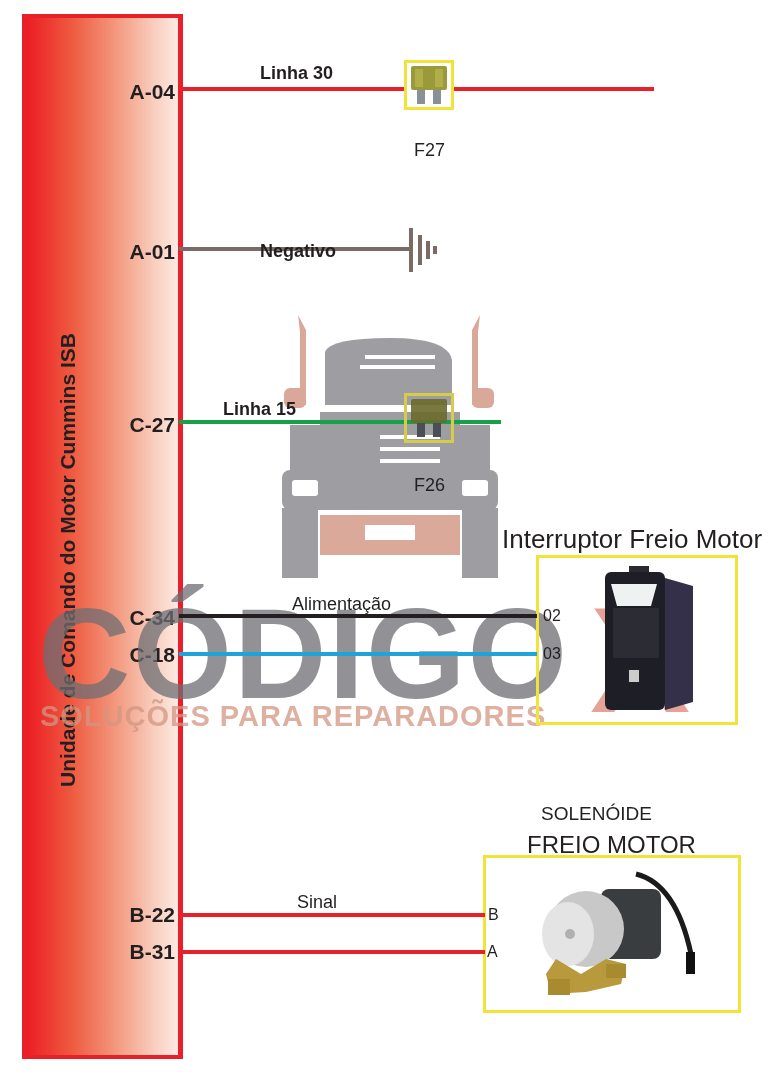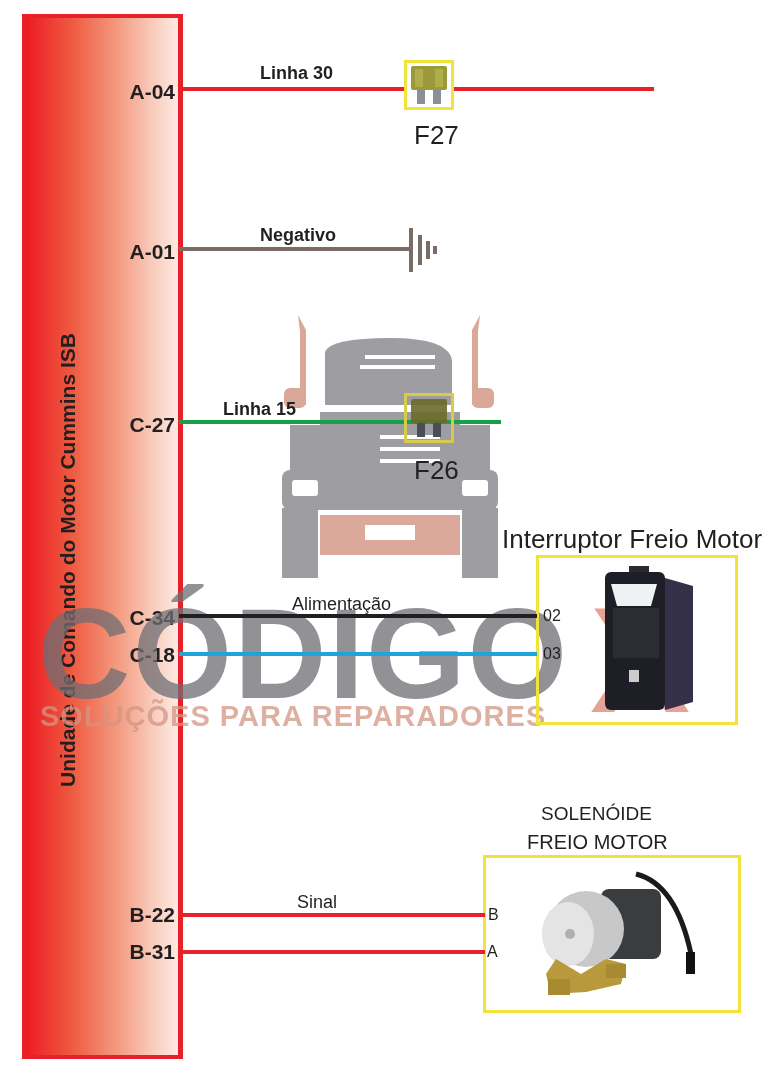--- a/index.html
+++ b/index.html
@@ -14,21 +14,21 @@
   #ecu-title { left: 56px; top: 560px; transform-origin: 0 0; transform: rotate(-90deg) translate(-50%, 0);
                font-weight: bold; font-size: 21px; white-space: nowrap; color: #231f20; }
 
   .pin { font-weight: bold; font-size: 21px; right: 593px; text-align: left; white-space: nowrap; }
   .wire { height: 4px; }
   .wire-label { font-size: 18px; white-space: nowrap; }
   .wire-label.bold { font-weight: bold; }
   .term { font-weight: normal; font-size: 16px; }
 
   .fuse-box { border: 3px solid #f2e33a; background: #fff; width: 50px; height: 50px; box-sizing: border-box; }
-  .fuse-label { font-size: 26px; }
+  .fuse-label { font-size: 18px; margin-top: 20px; }
 
   .comp-box { border: 3px solid #f2e33a; box-sizing: border-box; }
   .comp-title { font-size: 26px; white-space: nowrap; }
 
   
   #wm-codigo { left: 38px; top: 590px; font-size: 128px; font-weight: bold; color: rgba(110,110,115,0.75);
                letter-spacing: 2px; white-space: nowrap; line-height: 1; }
   #wm-tag { left: 40px; top: 700px; font-size: 29px; font-weight: bold; color: rgba(210,150,130,0.75);
             white-space: nowrap; letter-spacing: 1px; }
 </style>
@@ -83,21 +83,21 @@
     <rect x="4" y="3" width="36" height="24" rx="2" fill="#9a9a3a"></rect>
     <rect x="8" y="6" width="8" height="18" fill="#b8b650" opacity="0.7"></rect>
     <rect x="28" y="6" width="8" height="18" fill="#b8b650" opacity="0.7"></rect>
     <rect x="10" y="27" width="8" height="14" fill="#8a9098"></rect>
     <rect x="26" y="27" width="8" height="14" fill="#8a9098"></rect>
   </svg>
 </div>
 <div class="abs fuse-label" style="left:414px;top:120px">F27</div>
 
 <div class="abs wire" style="left:179px;top:247px;width:232px;background:#7a6b66"></div>
-<div class="abs wire-label bold" style="left:260px;top:225px">Negativo</div>
+<div class="abs wire-label bold" style="left:260px;top:241px">Negativo</div>
 <svg class="abs" style="left:405px;top:228px" width="34" height="44" viewBox="0 0 34 44">
   <rect x="4" y="0" width="4" height="44" fill="#7a6b66"></rect>
   <rect x="13" y="7" width="4" height="30" fill="#7a6b66"></rect>
   <rect x="21" y="13" width="4" height="18" fill="#7a6b66"></rect>
   <rect x="28" y="18" width="4" height="8" fill="#7a6b66"></rect>
 </svg>
 
 <div class="abs wire" style="left:179px;top:420px;width:322px;background:#16a04a"></div>
 <div class="abs wire-label bold" style="left:223px;top:399px">Linha 15</div>
 <div class="abs fuse-box" style="left:404px;top:393px;background:transparent;border-color:#d6cc4a">
@@ -124,21 +124,21 @@
     <rect x="30" y="104" width="10" height="12" fill="#cccccc"></rect>
   </svg>
 </div>
 <div class="abs wire" style="left:179px;top:614px;width:358px;background:#231f20"></div>
 <div class="abs wire-label" style="left:292px;top:594px">Alimentação</div>
 <div class="abs wire" style="left:179px;top:652px;width:358px;background:#1ea4d9"></div>
 <div class="abs term" style="left:543px;top:607px">02</div>
 <div class="abs term" style="left:543px;top:645px">03</div>
 
 <div class="abs comp-title" style="left:541px;top:803px;font-size:19px">SOLENÓIDE</div>
-<div class="abs comp-title" style="left:527px;top:831px;font-size:20px">FREIO MOTOR</div>
+<div class="abs comp-title" style="left:527px;top:831px;font-size:24px">FREIO MOTOR</div>
 <div class="abs comp-box" style="left:483px;top:855px;width:258px;height:158px">
   <svg class="abs" style="left:40px;top:6px" width="200" height="145" viewBox="0 0 200 145">
     <path d="M110 10 Q150 20 165 90" stroke="#1a1a1a" stroke-width="5" fill="none"></path>
     <rect x="160" y="88" width="9" height="22" fill="#111"></rect>
     <rect x="75" y="25" width="60" height="70" rx="8" fill="#3a3d40"></rect>
     <ellipse cx="60" cy="65" rx="38" ry="38" fill="#c8c8c8"></ellipse>
     <ellipse cx="42" cy="70" rx="26" ry="32" fill="#e4e4e4"></ellipse>
     <circle cx="44" cy="70" r="5" fill="#b0b0b0"></circle>
     <path d="M20 110 L30 95 L55 110 L80 95 L100 100 L95 120 L60 128 L25 130 Z" fill="#b89a3c"></path>
     <rect x="22" y="115" width="22" height="16" fill="#a88a30"></rect>

